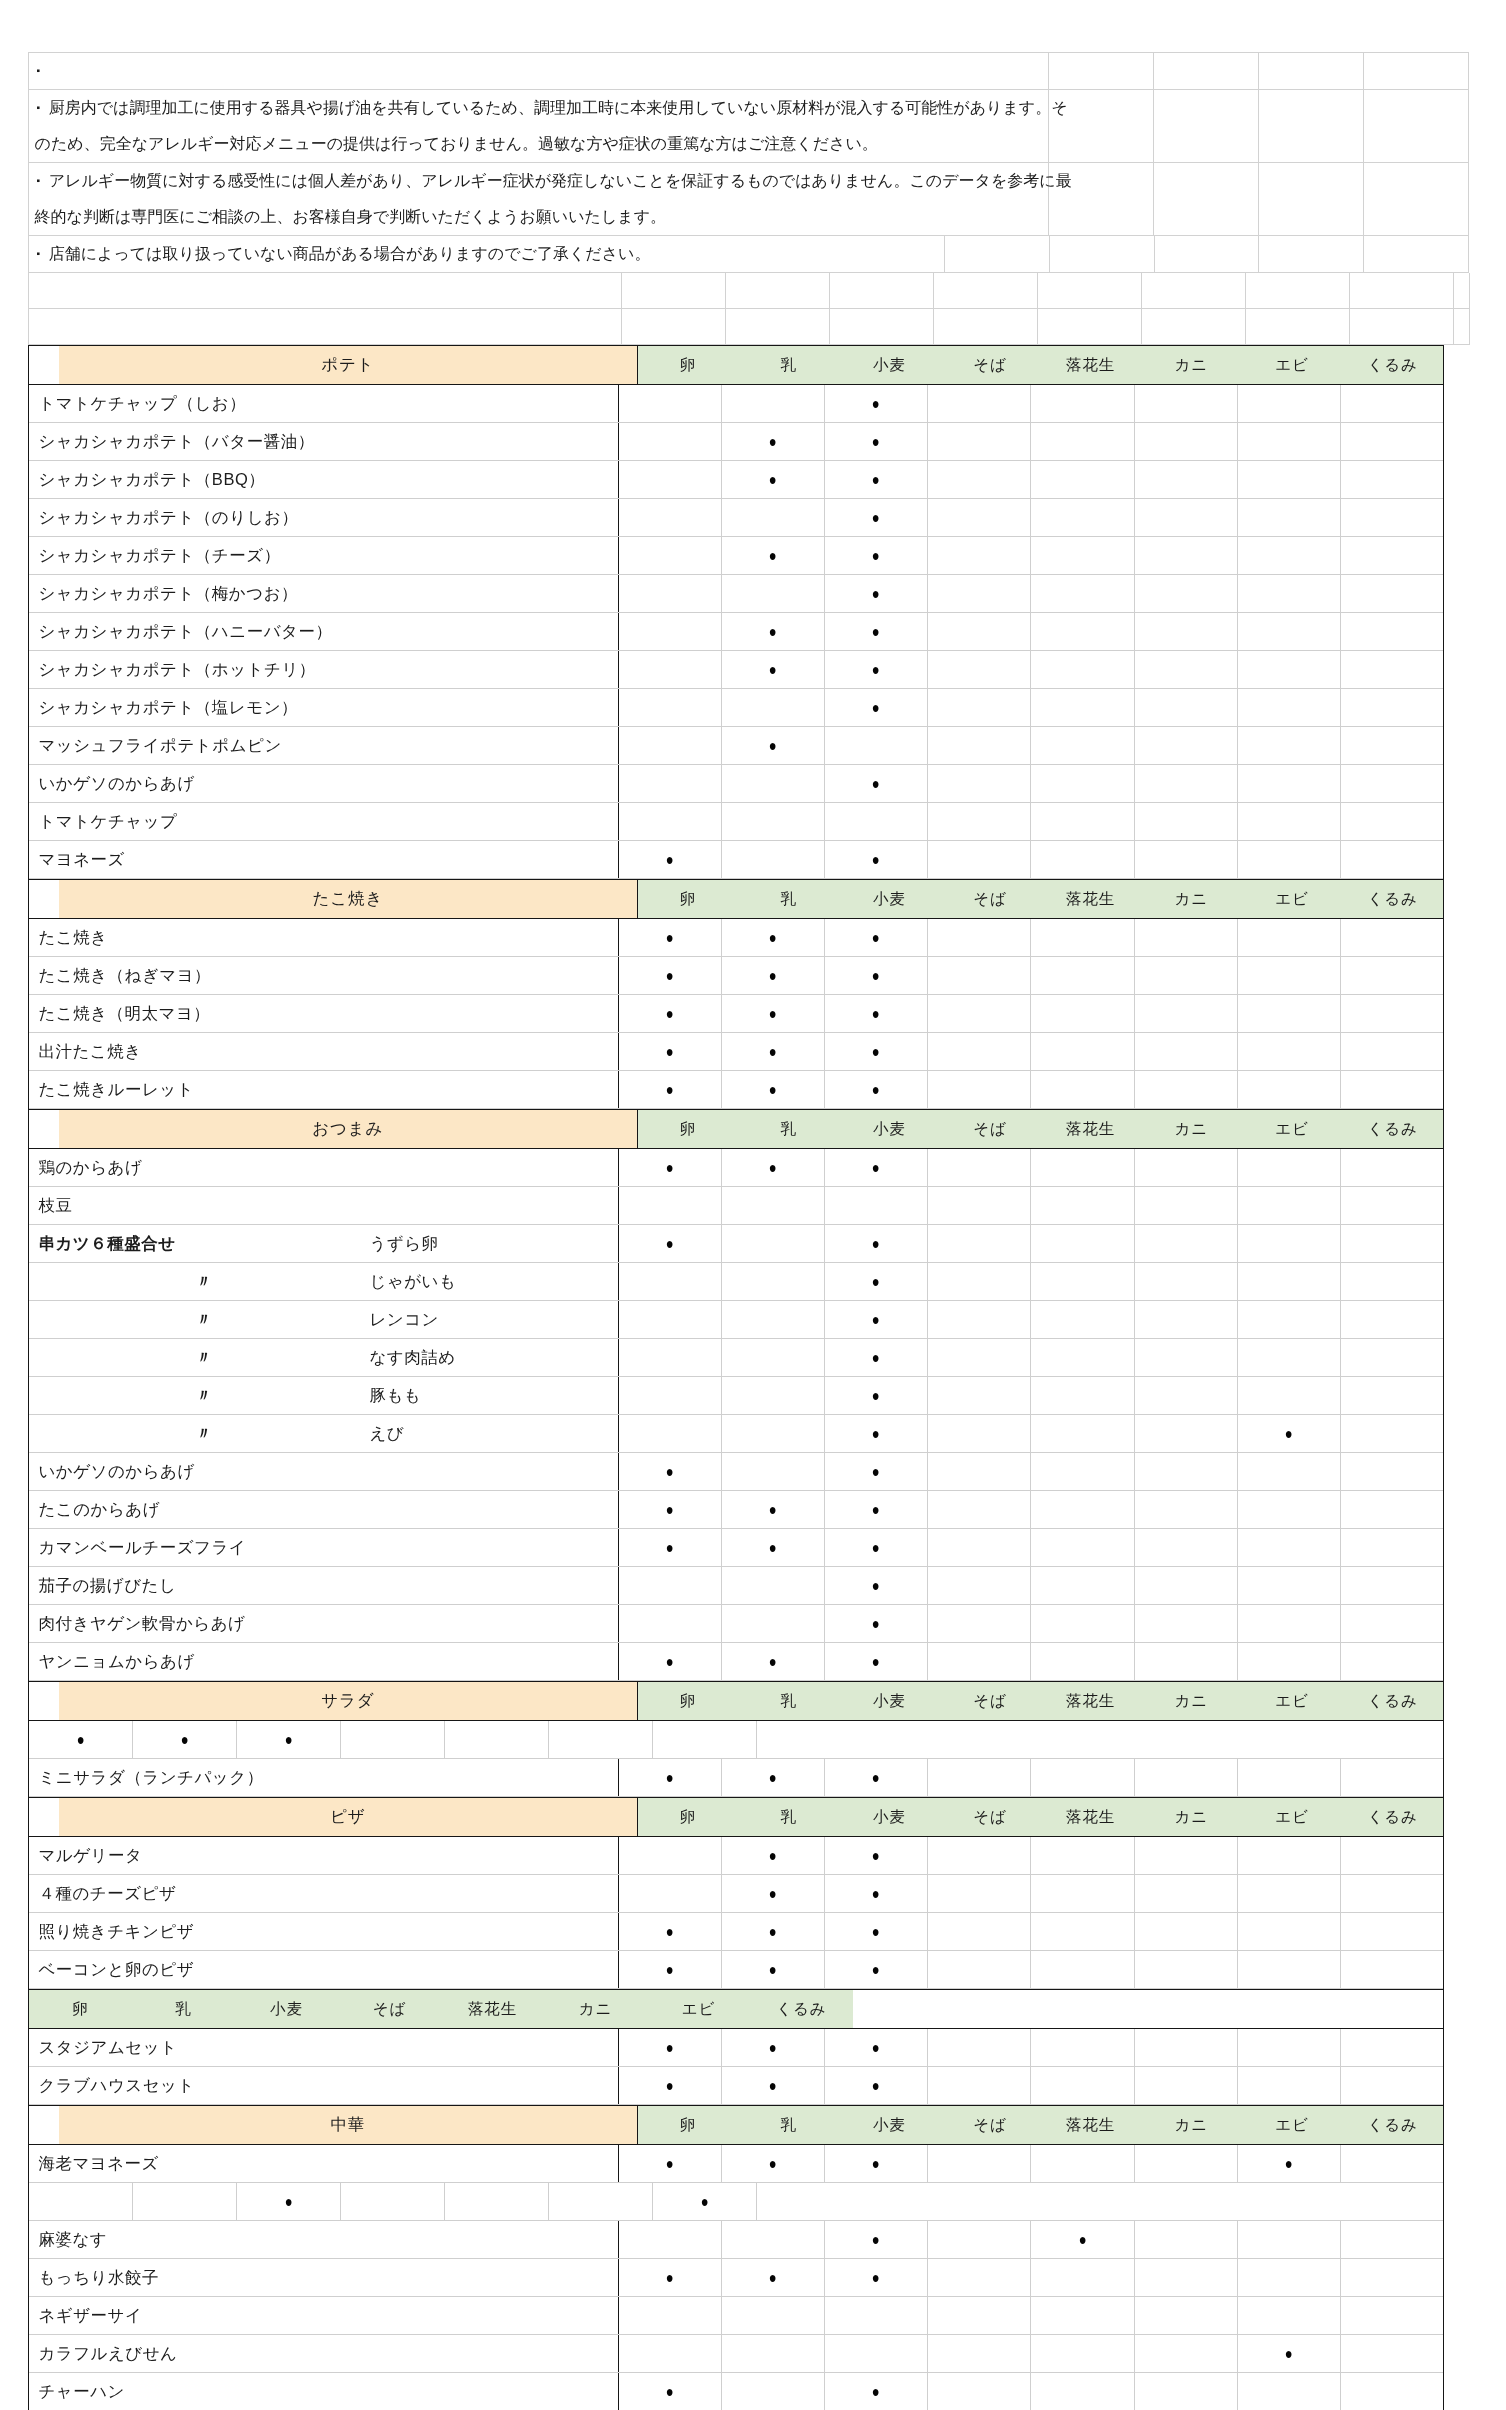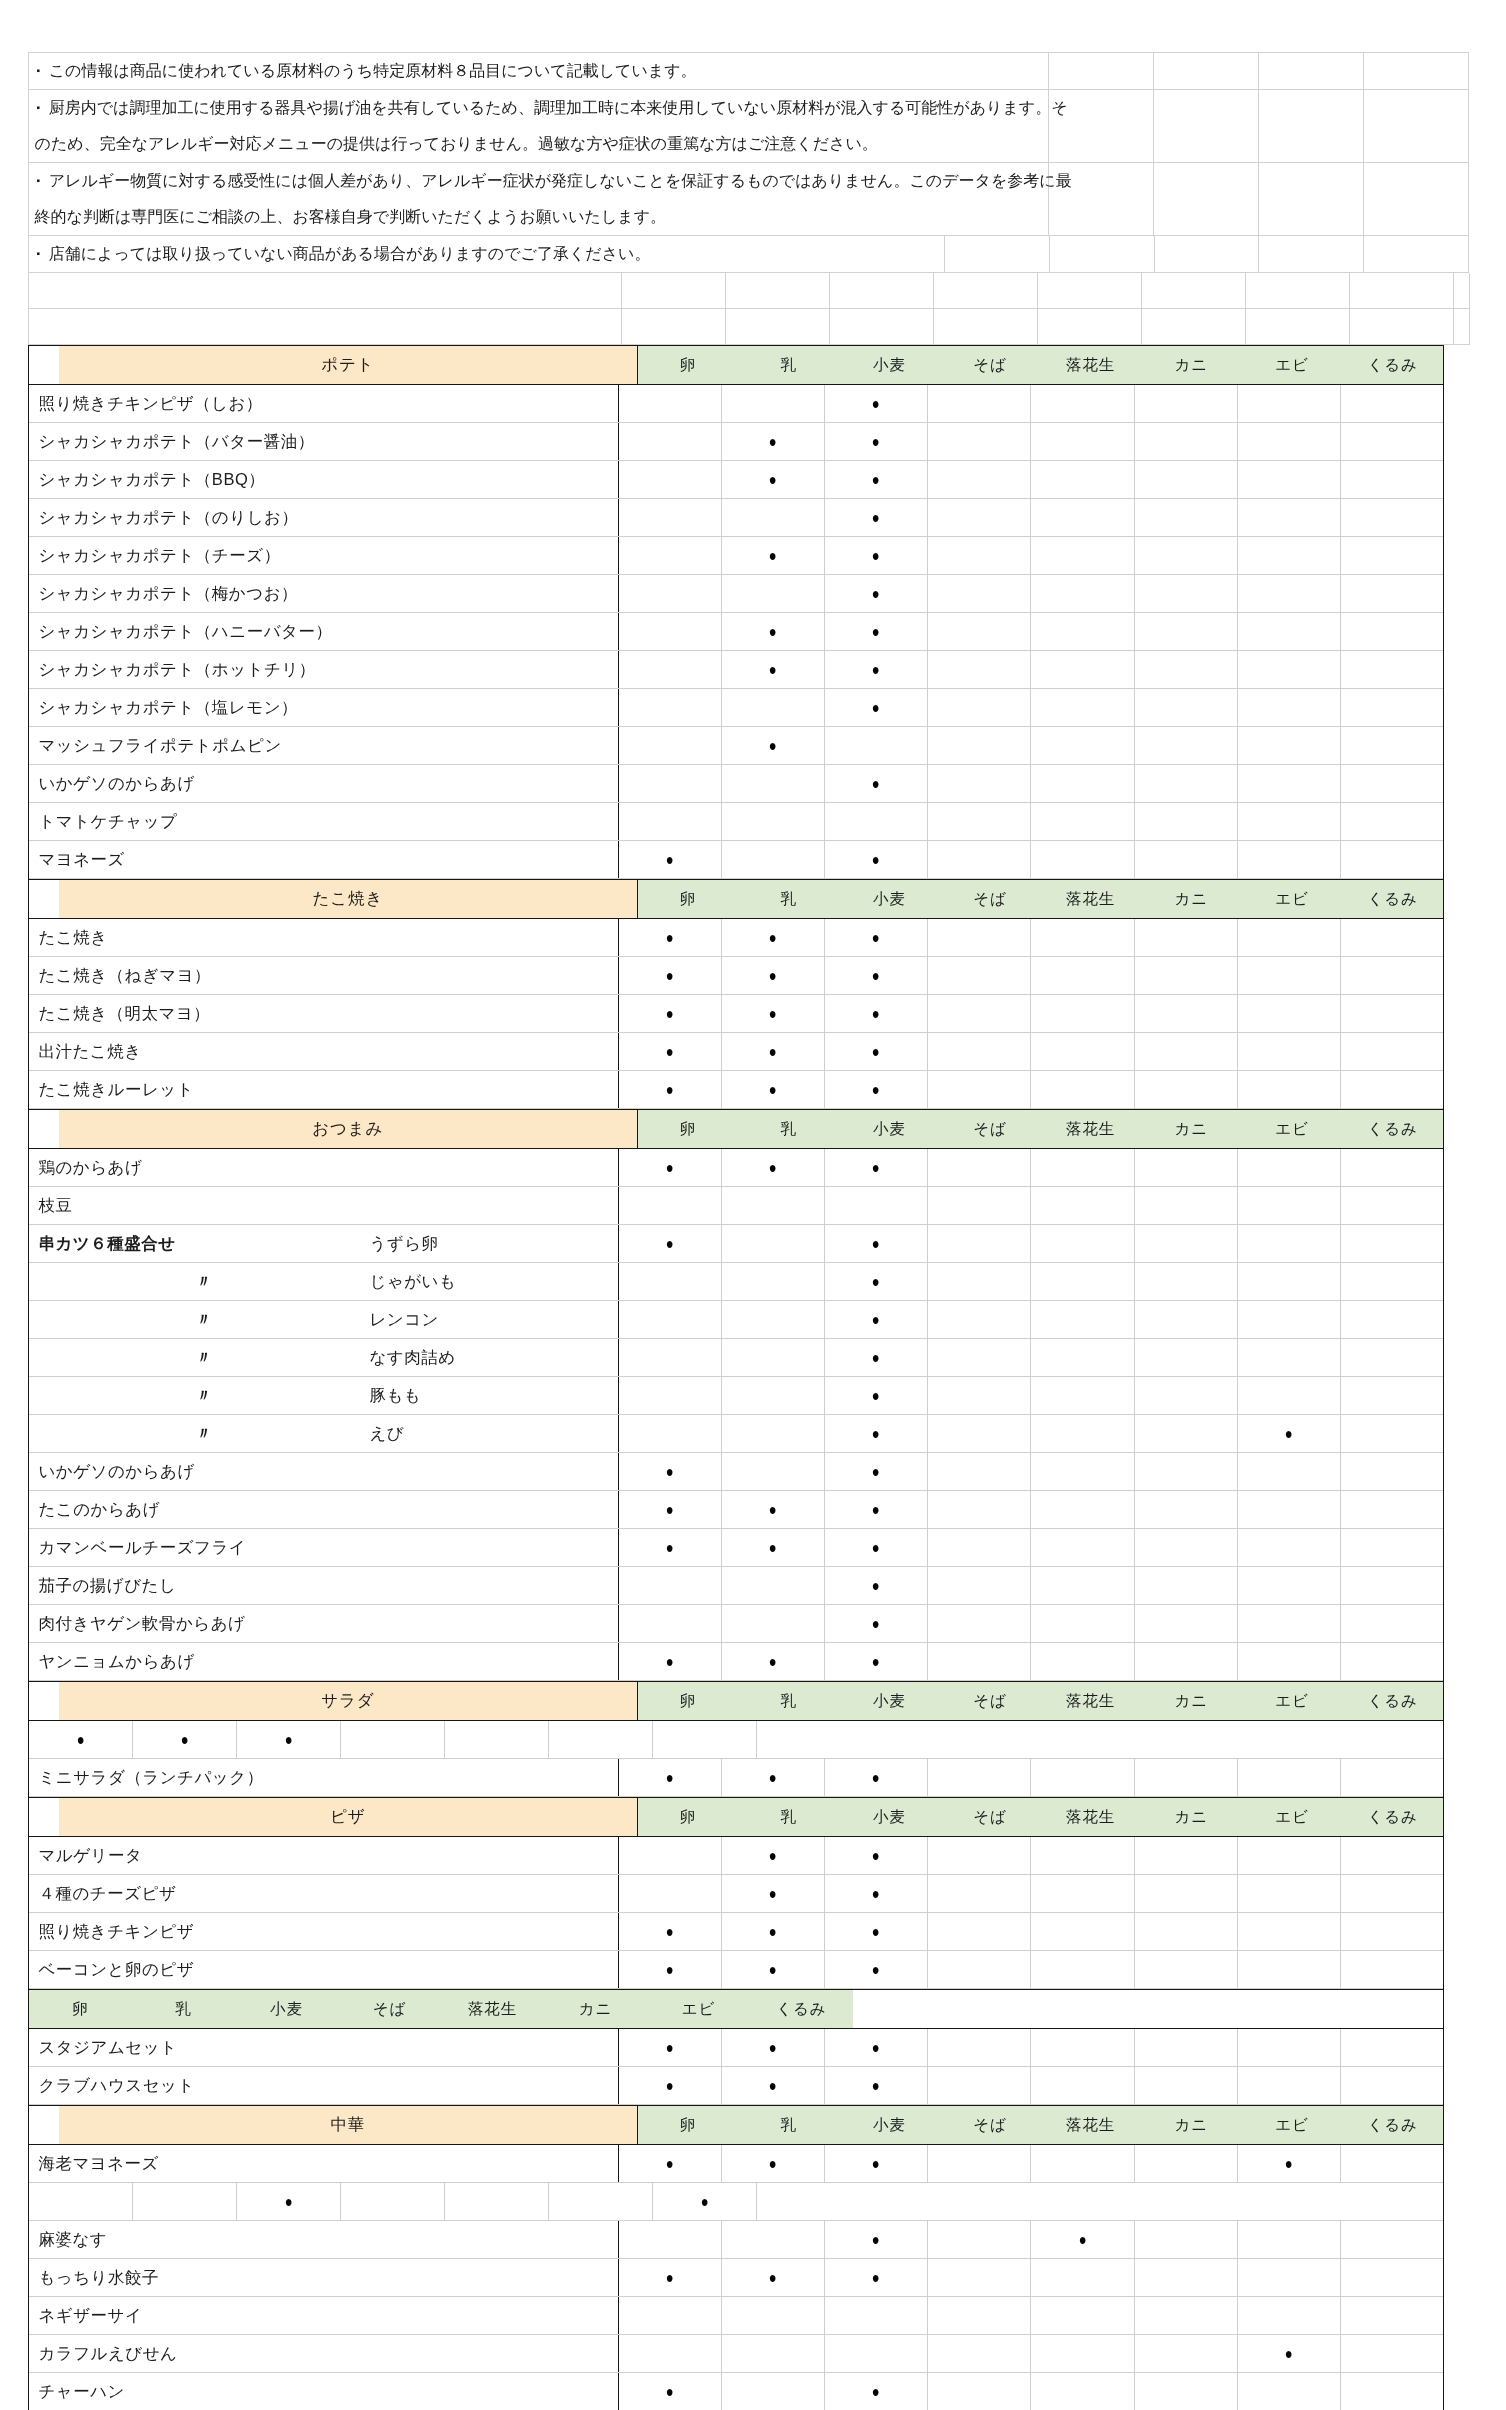--- a/index.html
+++ b/index.html
@@ -39,21 +39,20 @@
 </style>
 </head>
 <body>
 
 <div class="sheet">
   <section class="notes">
       <div class="note-row">
         <div class="note-main" style="width: 1008px;">
           <div class="note-line">
             <div class="bullet">▪</div>
-            <span>この情報は商品に使われている原材料のうち特定原材料８品目について記載しています。</span>
           </div>
         </div>
         <div class="note-filler">
           <div class="fcell"></div>
           <div class="fcell"></div>
           <div class="fcell"></div>
           <div class="fcell"></div>
         </div>
       </div>
       <div class="note-row">
@@ -139,21 +138,21 @@
         <div class="ahead">乳</div>
         <div class="ahead">小麦</div>
         <div class="ahead">そば</div>
         <div class="ahead">落花生</div>
         <div class="ahead">カニ</div>
         <div class="ahead">エビ</div>
         <div class="ahead">くるみ</div>
       </div>
       <div class="item-row">
         <div class="name-cell">
-          <span class="name-main">照り焼きチキンピザ（しお）</span>
+          <span class="name-main">トマトケチャップ（しお）</span>
         </div>
         <div class="acell"></div>
         <div class="acell"></div>
         <div class="acell">
           <span class="dot">●</span>
         </div>
         <div class="acell"></div>
         <div class="acell"></div>
         <div class="acell"></div>
         <div class="acell"></div>

